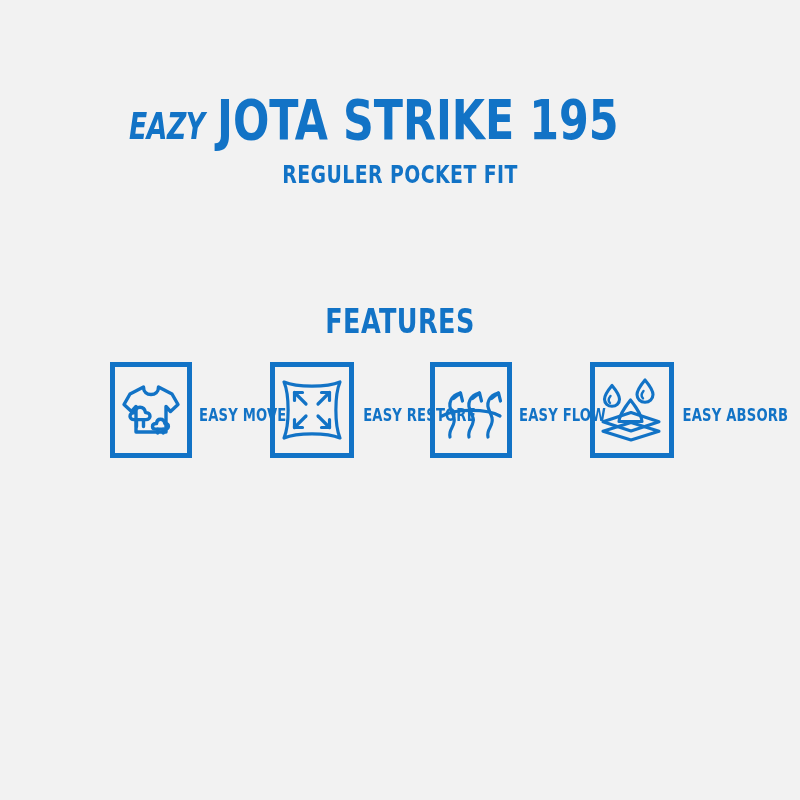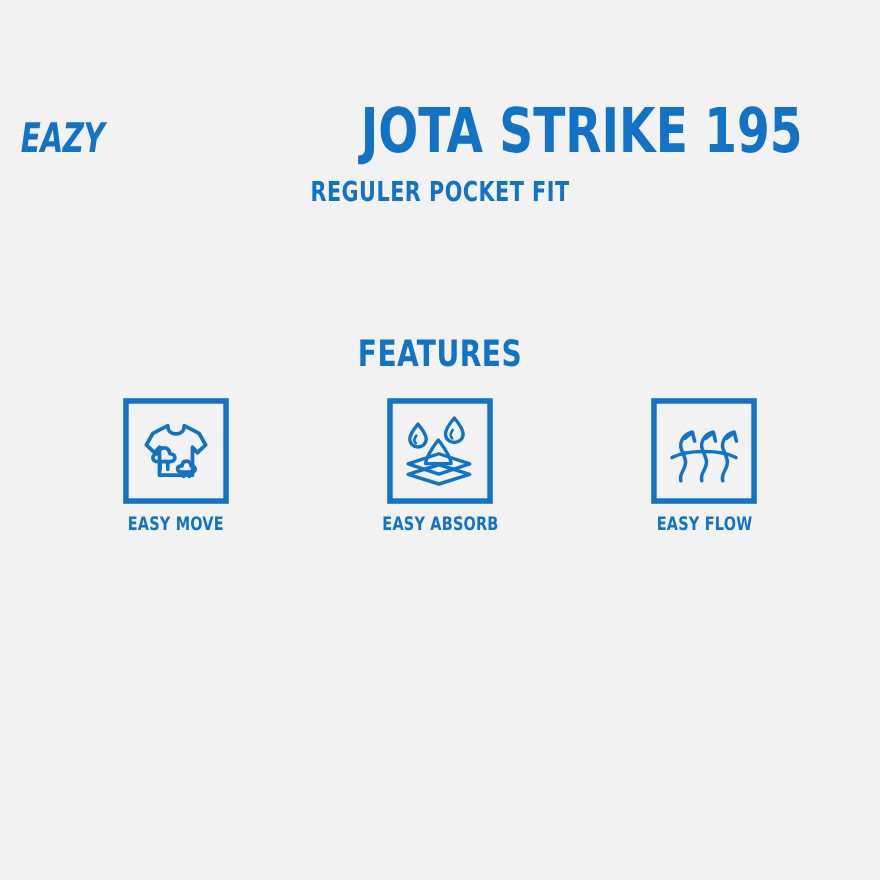--- a/index.html
+++ b/index.html
@@ -26,21 +26,21 @@
     position: absolute;
     top: 92px;
     left: 0;
     right: 0;
     text-align: center;
   }
 
   .title-line {
     display: flex;
     align-items: baseline;
-    justify-content: space-between;
+    justify-content: center;
     gap: 12px;
     color: #1273c6;
     white-space: nowrap;
   }
 
   .brand-eazy {
     font-family: "Liberation Sans Narrow", "DejaVu Sans Condensed", "Liberation Sans", sans-serif;
     font-style: italic;
     font-weight: 700;
     font-size: 37px;
@@ -90,21 +90,21 @@
     top: 362px;
     left: 110px;
     width: 580px;
     display: flex;
     justify-content: space-between;
     align-items: flex-start;
   }
 
   .feature {
     display: flex;
-    flex-direction: column;
+    flex-direction: row;
     align-items: center;
     width: 100px;
   }
 
   .icon-box {
     width: 96px;
     height: 96px;
     border: 5px solid #1273c6;
     box-sizing: border-box;
     background: #f2f2f2;
@@ -185,20 +185,64 @@
 
             <path d="M41.5 49.5 C38.8 49.5 37.5 50.9 37.5 52.4 C37.5 54 38.8 55.1 40.6 55.1 L50.2 55.1 C52 55.1 53.4 54 53.4 52.4 C53.4 50.9 52.1 49.5 49.8 49.5 C49.4 46.9 47.6 45.2 45.4 45.2 C43.2 45.2 41.7 46.9 41.5 49.5 Z"></path>
             <path d="M42.7 55.1 L42.7 59 M48.2 55.1 L48.2 59"></path>
           </svg>
         </span>
       </div>
       <div class="feature-label">EASY MOVE</div>
     </div>
 
 
+    <div class="feature">
+      <div class="icon-box">
+        <span>
+          <svg width="74" height="74" viewBox="0 0 74 74" fill="none" stroke="#1273c6" stroke-width="3.2" stroke-linecap="round" stroke-linejoin="round">
+
+            <path d="M9 9 C22 14.5 52 14.5 65 9 C59.5 22 59.5 52 65 65 C52 59.5 22 59.5 9 65 C14.5 52 14.5 22 9 9 Z"></path>
+
+            <path d="M31 31 L19.5 19.5"></path>
+            <path d="M19.5 27.5 L19.5 19.5 L27.5 19.5"></path>
+
+            <path d="M43 31 L54.5 19.5"></path>
+            <path d="M46.5 19.5 L54.5 19.5 L54.5 27.5"></path>
+
+            <path d="M31 43 L19.5 54.5"></path>
+            <path d="M19.5 46.5 L19.5 54.5 L27.5 54.5"></path>
+
+            <path d="M43 43 L54.5 54.5"></path>
+            <path d="M46.5 54.5 L54.5 54.5 L54.5 46.5"></path>
+          </svg>
+        </span>
+      </div>
+      <div class="feature-label">EASY RESTORE</div>
+    </div>
+
+    <div class="feature">
+      <div class="icon-box">
+        <span>
+          <svg width="72" height="72" viewBox="0 0 72 72" fill="none" stroke="#1273c6" stroke-width="3.2" stroke-linecap="round" stroke-linejoin="round">
+
+            <path d="M7 42 C20 34.5 52 34.5 65 42"></path>
+
+            <path d="M15 63 C13 55 21 52 19 44 C17.5 37 12.5 33 16 26 C17.8 22.5 21 20 25 19"></path>
+            <path d="M18.5 24.5 L25.5 19 L27.5 27"></path>
+
+            <path d="M34 63 C32 55 40 52 38 44 C36.5 37 31.5 33 35 26 C36.8 22.5 40 20 44 19"></path>
+            <path d="M37.5 24.5 L44.5 19 L46.5 27"></path>
+
+            <path d="M53 63 C51 55 59 52 57 44 C55.5 37 50.5 33 54 26 C55.8 22.5 59 20 63 19"></path>
+            <path d="M56.5 24.5 L63.5 19 L65.5 27"></path>
+          </svg>
+        </span>
+      </div>
+      <div class="feature-label">EASY FLOW</div>
+    </div>
 
     <div class="feature">
       <div class="icon-box">
         <span>
           <svg width="74" height="74" viewBox="0 0 74 74" fill="none" stroke="#1273c6" stroke-width="3.1" stroke-linecap="round" stroke-linejoin="round">
 
             <path d="M17 12.5 C17 12.5 9.5 21.5 9.5 26.2 C9.5 30.3 12.9 33.3 17 33.3 C21.1 33.3 24.5 30.3 24.5 26.2 C24.5 21.5 17 12.5 17 12.5 Z"></path>
             <path d="M15.5 23 C13.5 25.5 13.2 28.3 15 30" stroke-width="2.4"></path>
 
             <path d="M50 7 C50 7 42 16.6 42 21.6 C42 26 45.6 29.2 50 29.2 C54.4 29.2 58 26 58 21.6 C58 16.6 50 7 50 7 Z"></path>
@@ -208,37 +252,16 @@
 
             <path d="M36 39.5 L64 48.8 L36 58 L8 48.8 Z"></path>
 
             <path d="M36 49.5 L64 58.2 L36 67 L8 58.2 Z"></path>
           </svg>
         </span>
       </div>
       <div class="feature-label">EASY ABSORB</div>
     </div>
 
-    <div class="feature">
-      <div class="icon-box">
-        <span>
-          <svg width="72" height="72" viewBox="0 0 72 72" fill="none" stroke="#1273c6" stroke-width="3.2" stroke-linecap="round" stroke-linejoin="round">
-
-            <path d="M7 42 C20 34.5 52 34.5 65 42"></path>
-
-            <path d="M15 63 C13 55 21 52 19 44 C17.5 37 12.5 33 16 26 C17.8 22.5 21 20 25 19"></path>
-            <path d="M18.5 24.5 L25.5 19 L27.5 27"></path>
-
-            <path d="M34 63 C32 55 40 52 38 44 C36.5 37 31.5 33 35 26 C36.8 22.5 40 20 44 19"></path>
-            <path d="M37.5 24.5 L44.5 19 L46.5 27"></path>
-
-            <path d="M53 63 C51 55 59 52 57 44 C55.5 37 50.5 33 54 26 C55.8 22.5 59 20 63 19"></path>
-            <path d="M56.5 24.5 L63.5 19 L65.5 27"></path>
-          </svg>
-        </span>
-      </div>
-      <div class="feature-label">EASY FLOW</div>
-    </div>
-
   </div>
 
 
 </div>
 
 </body></html>

